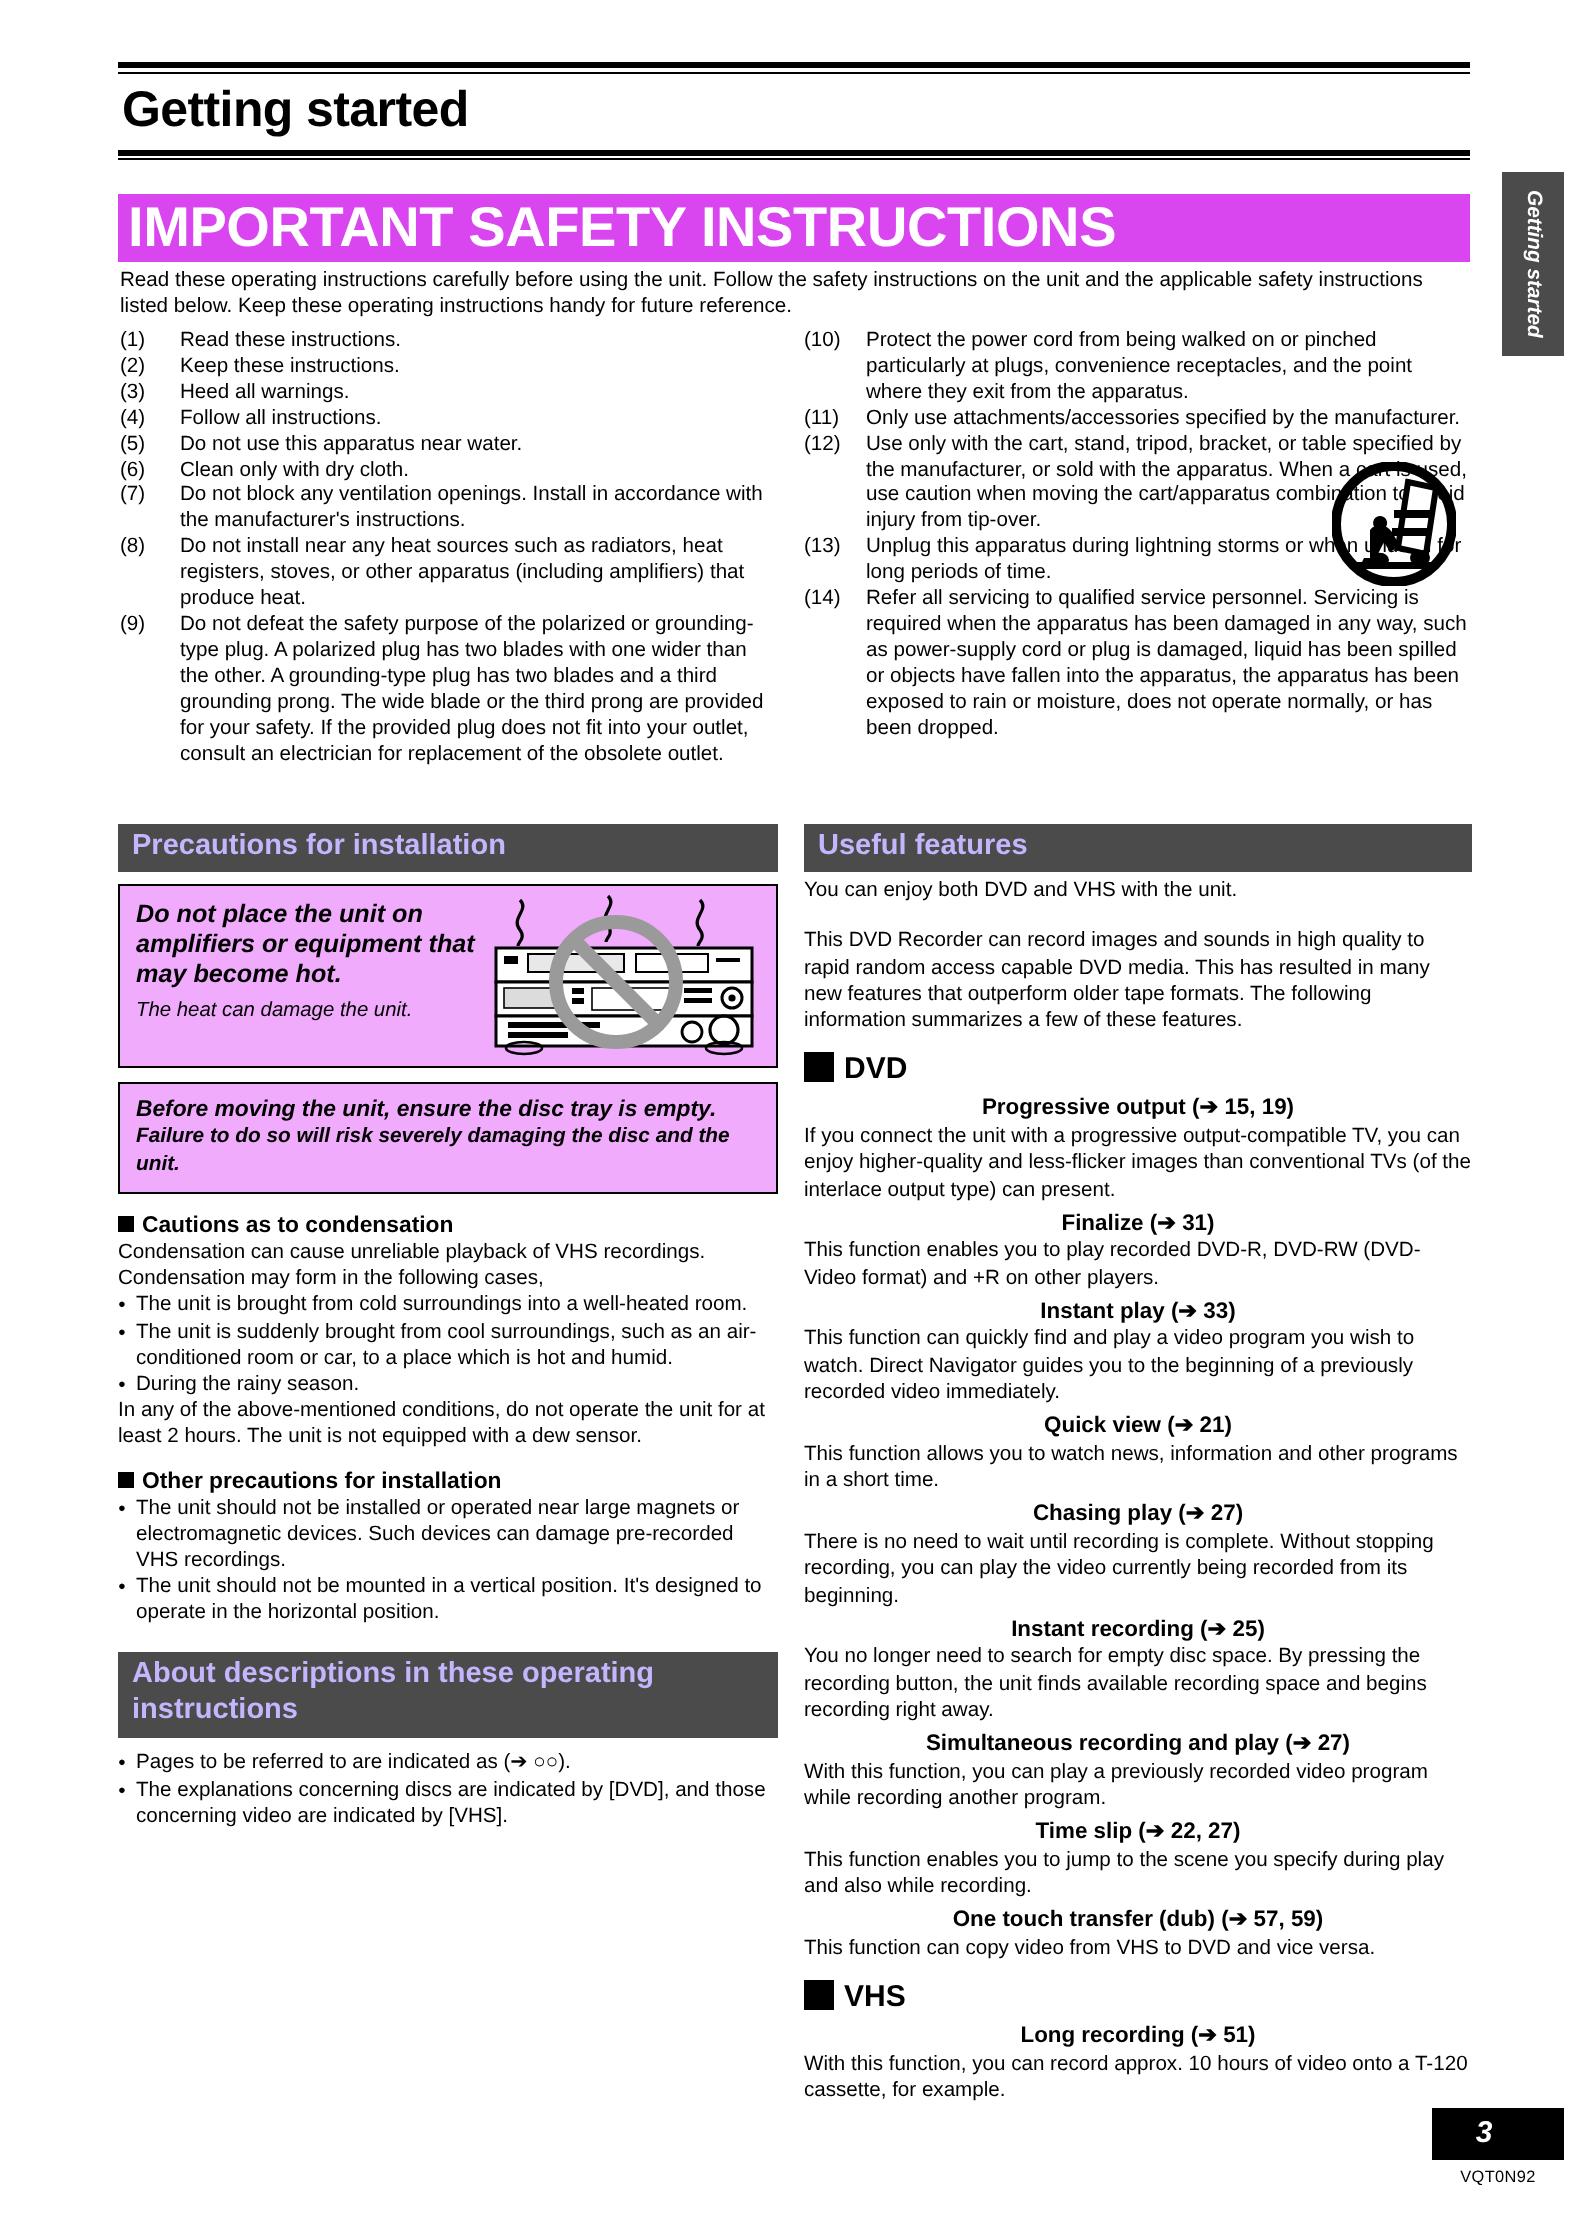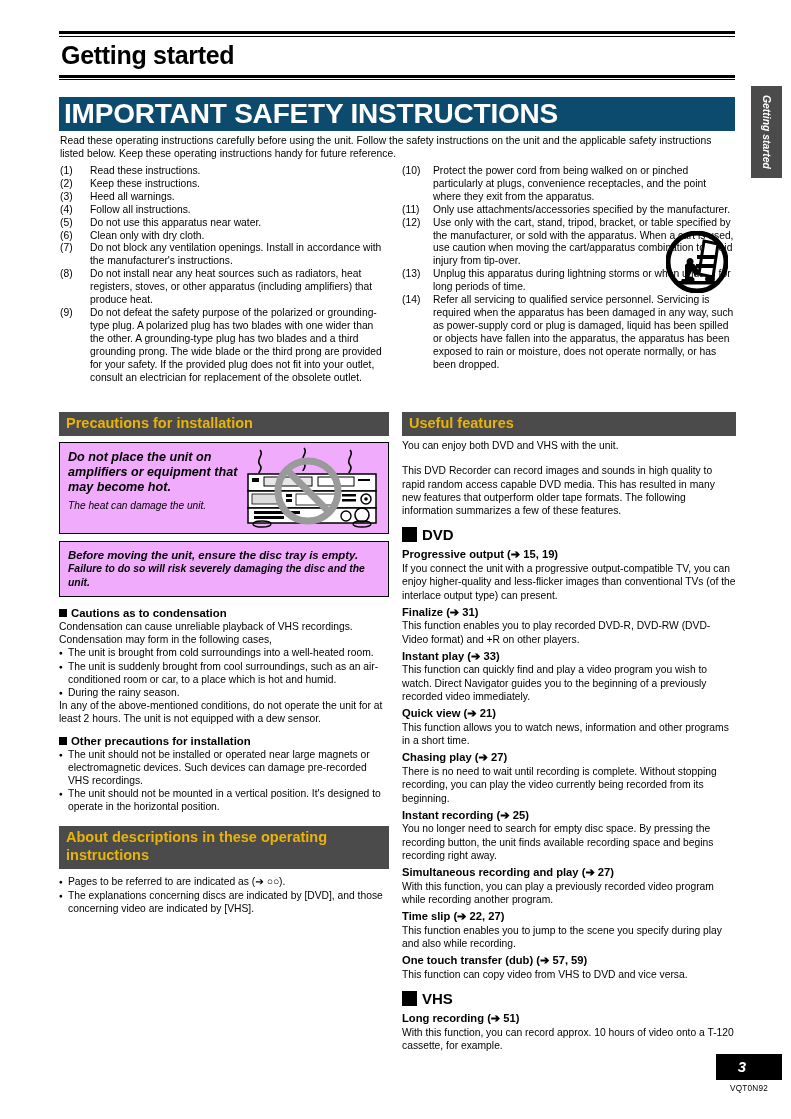--- a/index.html
+++ b/index.html
@@ -21,21 +21,21 @@
   .rule-double-top { border-top: 3px solid #000; height: 6px; border-bottom: 1.5px solid #000; }
   .rule-double-bottom { border-top: 3px solid #000; height: 5px; border-bottom: 1.5px solid #000; }
   .chapter-title {
     font-size: 25px; font-weight: bold; letter-spacing: -0.3px;
     padding: 5px 2px 7px 2px; line-height: 1.05;
   }
 
   
   .banner {
     position: absolute; left: 59px; top: 97px; width: 676px; height: 34px;
-    background: #0c4a6e;
+    background: #d946ef;
   }
   .banner-text {
     color: #fff; font-size: 28px; font-weight: bold;
     letter-spacing: -0.2px; line-height: 34px; padding-left: 5px;
     white-space: nowrap;
   }
 
   .intro {
     position: absolute; left: 60px; top: 134px; width: 676px;
     font-size: 10.3px; line-height: 13.4px;
@@ -53,21 +53,21 @@
     position: absolute; left: 0; top: 0; width: 27px; text-align: left;
   }
   .safety-right ol.num-list li { padding-left: 31px; }
 
   .cart-icon {
     position: absolute; left: 666px; top: 231px; width: 62px; height: 62px;
   }
 
   
   .sec-bar {
-    background: #4b4b4b; color: #eab308;
+    background: #4b4b4b; color: #c4b5fd;
     font-size: 14.5px; font-weight: bold;
     padding: 3px 7px 4px 7px; line-height: 17px;
   }
 
   
   .col-left { position: absolute; left: 59px; top: 412px; width: 330px; }
   .col-right { position: absolute; left: 402px; top: 412px; width: 334px; }
 
   .box {
     border: 1.2px solid #000; margin-top: 6px; padding: 7px 8px 8px 8px;
@@ -104,21 +104,21 @@
 
   
   .rc-para { font-size: 10.3px; line-height: 13.3px; margin-top: 3px; }
   .fmt-head {
     font-size: 15px; font-weight: bold; margin-top: 9px; line-height: 18px;
   }
   .fmt-head .sq {
     display: inline-block; width: 15px; height: 15px; background: #000;
     margin-right: 5px; vertical-align: -2px;
   }
-  .feat-title { font-size: 11.2px; font-weight: bold; line-height: 14.5px; margin-top: 3px; }
+  .feat-title { font-size: 11.2px; font-weight: bold; line-height: 14.5px; margin-top: 3px; text-align: center; }
   .feat-body { font-size: 10.3px; line-height: 13.3px; }
 
   
   .side-tab {
     position: absolute; left: 751px; top: 86px; width: 31px; height: 92px;
     background: #4b4b4b;
   }
   .side-tab span {
     color: #fff; font-size: 10.4px; font-weight: bold; font-style: italic;
     writing-mode: vertical-rl; display: block;

